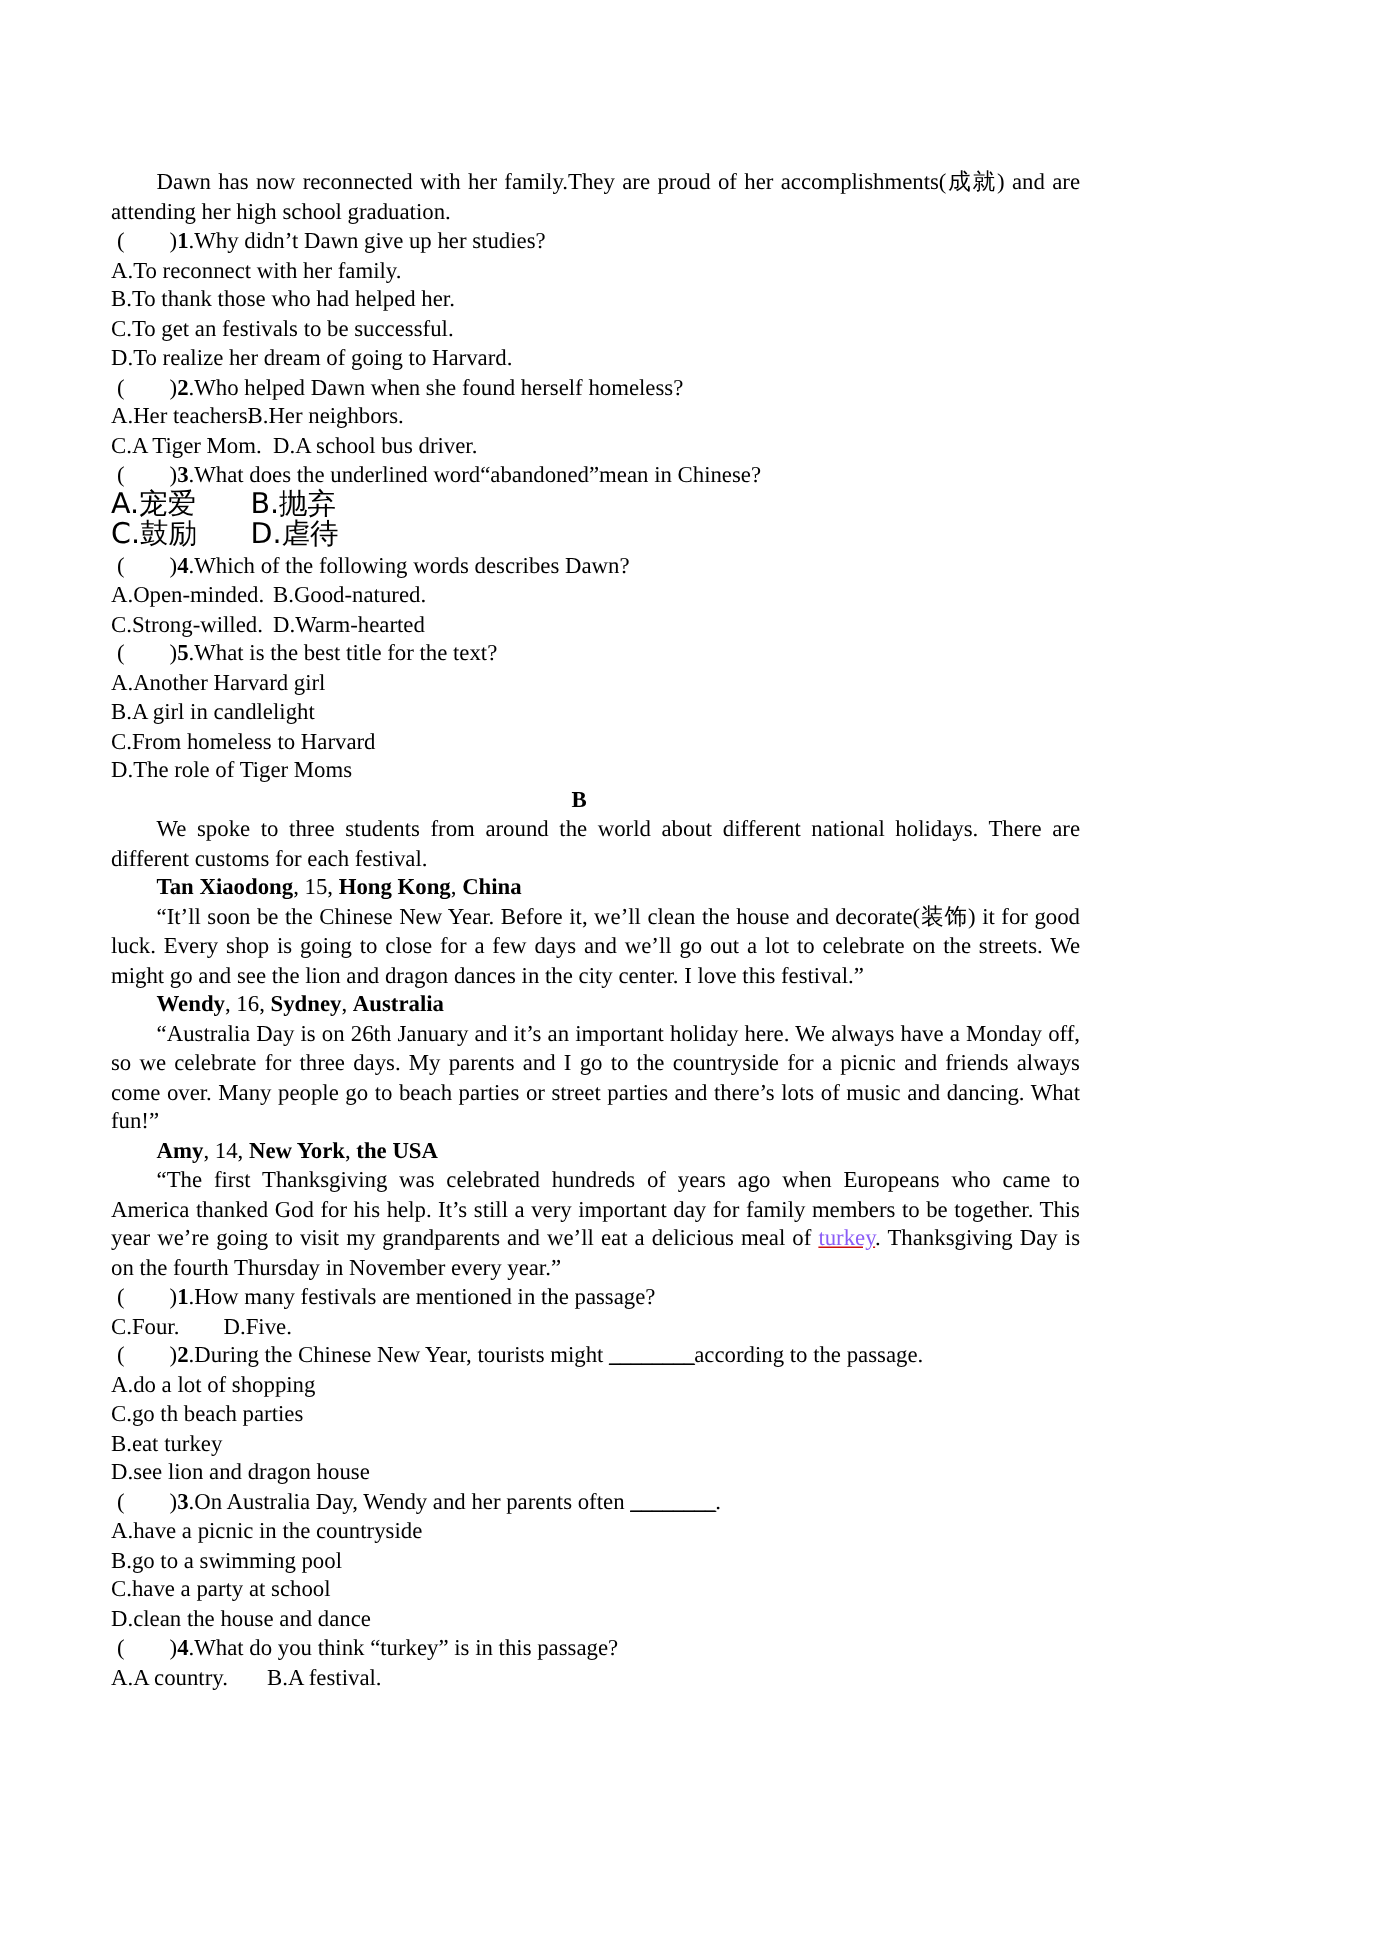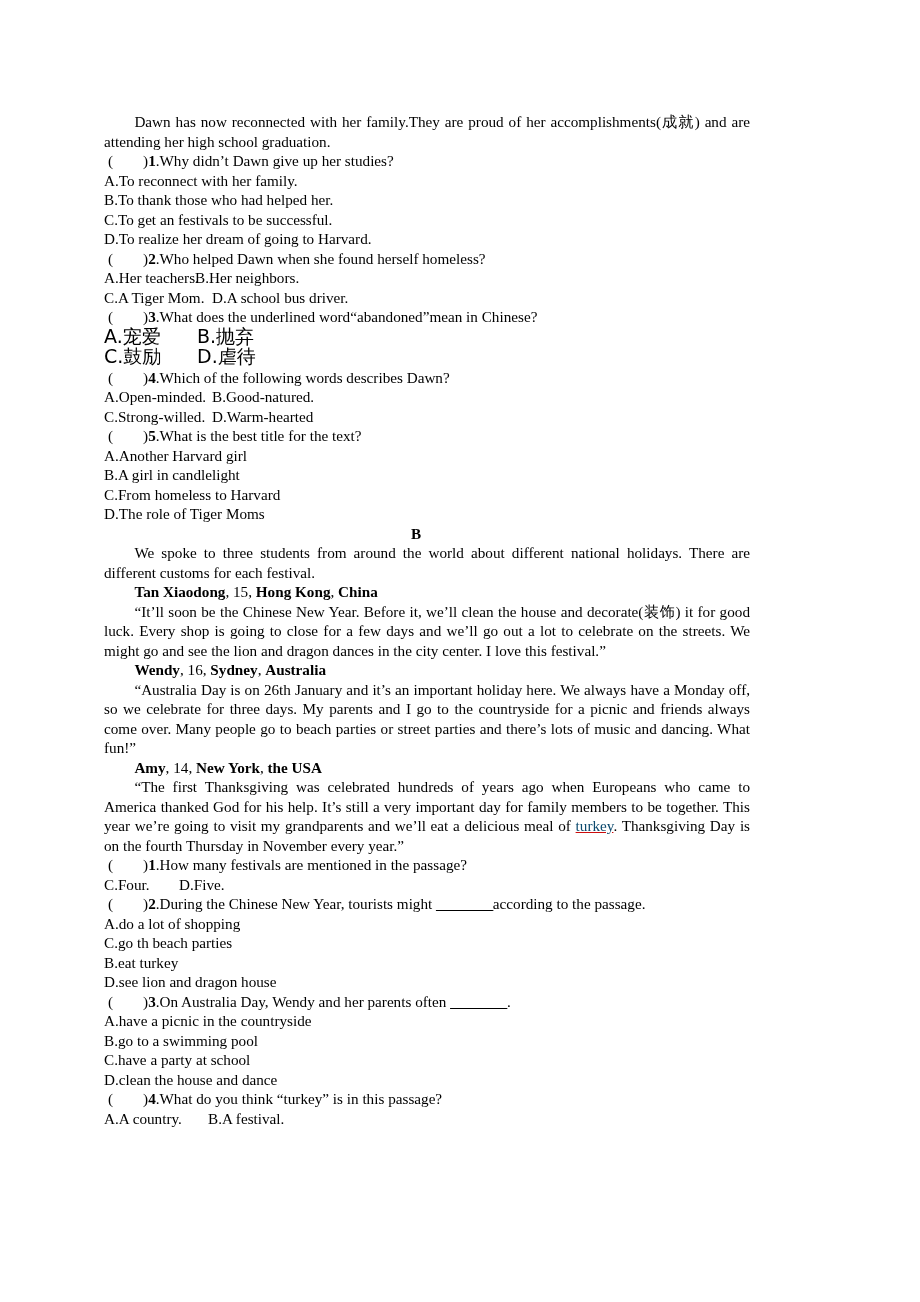--- a/index.html
+++ b/index.html
@@ -13,21 +13,21 @@
     height: 1302px;
     font-family: "Liberation Serif", "DejaVu Serif", serif;
     color: #000000;
     -webkit-font-smoothing: none;
   }
   .page {
     position: relative;
     width: 920px;
     height: 1302px;
     box-sizing: border-box;
-    padding: 112px 137px 0 104px;
+    padding: 112px 137px 0 74px;
   }
   .content {
     width: 646px;
     font-size: 15.2px;
     line-height: 19.5px;
     text-align: left;
   }
   
   p.para {
     margin: 0;
@@ -72,21 +72,21 @@
     padding-right: 22px;
   }
   
   .person {
     margin: 0;
     text-indent: 2em;
   }
   .person b { font-weight: bold; margin-top: 36px; }
   
   .vocab {
-    color: #0c4a6e;
+    color: #8b5cf6;
     text-decoration: underline;
     text-decoration-color: #cc0d0d;
   }
   .blank {
     text-decoration: underline;
     letter-spacing: -0.5px;
   }
   .cjk {
     font-family: "DejaVu Sans", "Liberation Sans", sans-serif;
     font-size: 19px;

